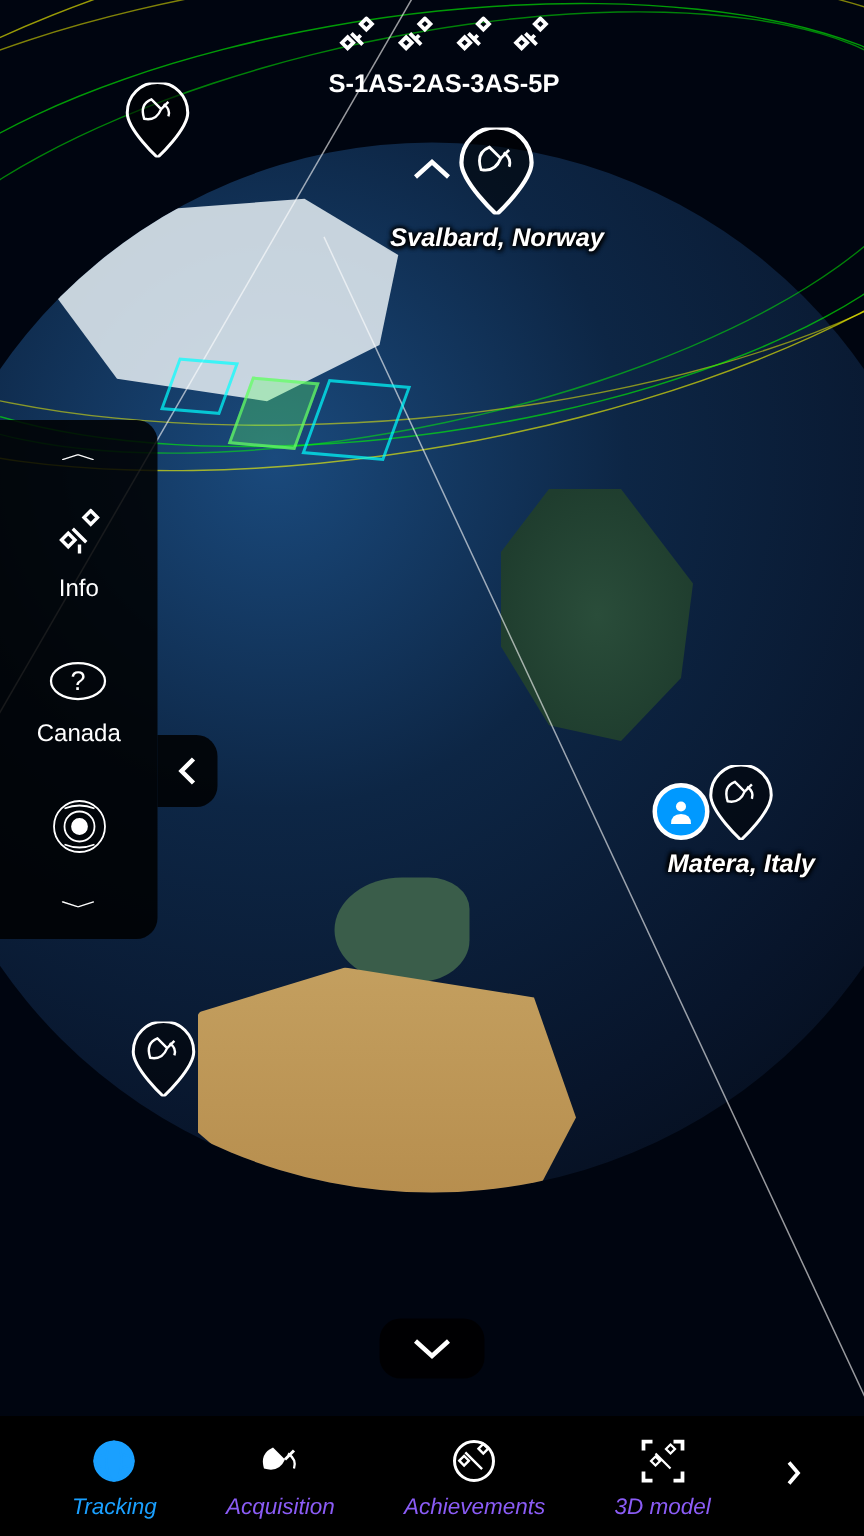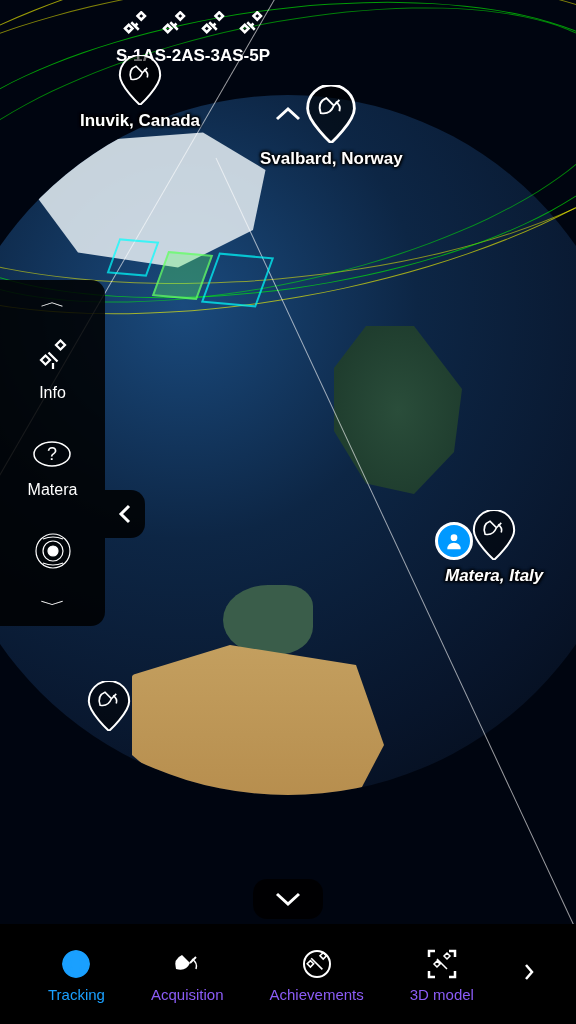--- a/index.html
+++ b/index.html
@@ -109,21 +109,21 @@
     .fp2 { width: 55px; height: 50px; top: 255px; left: 210px; }
     .fp3 { width: 40px; height: 35px; top: 240px; left: 113px; }
     
     
     .top-nav {
       position: absolute;
       top: 10px;
       left: 16px;
       right: 0;
       display: flex;
-      justify-content: flex-start;
+      justify-content: center;
       padding: 0 100px;
     }
     .sat-item {
       display: flex;
       flex-direction: column;
       align-items: center;
       gap: 4px;
       cursor: pointer;
     }
     .sat-icon {
@@ -233,21 +233,21 @@
       height: 50px;
       margin-bottom: 6px;
     }
     .station-label {
       font-size: 17px;
       color: #fff;
       font-weight: bold;
       text-shadow: 1px 1px 3px #000, -1px -1px 3px #000, 1px -1px 3px #000, -1px 1px 3px #000;
       white-space: nowrap;
     }
-    .s-svalbard { top: 85px; left: 260px; }
+    .s-svalbard { top: 85px; left: 260px; font-style: italic; }
     .s-svalbard .station-pin { width: 58px; height: 58px; }
     .s-inuvik { top: 55px; left: 80px; }
     .s-matera { top: 510px; left: 445px; font-style: italic; }
     .s-maspalomas { top: 681px; left: 84px; }
     
     .user-loc {
       position: absolute;
       top: 522px;
       left: 435px;
       width: 38px;
@@ -259,26 +259,27 @@
       align-items:center;
       justify-content:center;
     }
     
     
     .bottom-nav {
       position: absolute;
       bottom: 0;
       left: 0;
       right: 0;
-      height: 100px;
+      height: 80px;
       background: #000;
       display: flex;
       align-items: center;
       justify-content: space-around;
       padding: 0 15px 0 25px;
+      font-style: italic;
     }
     .bottom-item {
       display: flex;
       flex-direction: column;
       align-items: center;
       gap: 4px;
       cursor: pointer;
     }
     .bottom-item .icon {
       width: 36px;
@@ -358,21 +359,20 @@
   <svg width="28" height="16" viewBox="0 0 28 16">
       <path d="M3 13 L14 3 L25 13" stroke="#fff" stroke-width="3" fill="none"></path>
     </svg>
 </div>
 
 <div class="station s-inuvik">
   <svg class="station-pin" viewBox="0 0 50 62">
       <path d="M25 0 C11 0 0 11 0 25 C0 39 25 62 25 62 S50 39 50 25 C50 11 39 0 25 0" fill="rgba(0,0,0,0.55)" stroke="#fff" stroke-width="2.5"></path>
       <path d="M14 30 Q10 18 20 14 L28 22 Q24 32 14 30 Z M28 22 L34 16 M30 18 Q36 22 34 28" fill="none" stroke="#fff" stroke-width="2"></path>
     </svg>
-  <span class="station-label">Inuvik, Canada</span>
 </div>
 
 <div class="station s-svalbard">
   <svg class="station-pin" viewBox="0 0 50 62">
       <path d="M25 0 C11 0 0 11 0 25 C0 39 25 62 25 62 S50 39 50 25 C50 11 39 0 25 0" fill="rgba(0,0,0,0.55)" stroke="#fff" stroke-width="3"></path>
       <path d="M14 30 Q10 18 20 14 L28 22 Q24 32 14 30 Z M28 22 L34 16 M30 18 Q36 22 34 28" fill="none" stroke="#fff" stroke-width="2"></path>
     </svg>
   <span class="station-label">Svalbard, Norway</span>
 </div>
 
@@ -411,21 +411,21 @@
     <span class="label">Info</span>
   </div>
 
   <div class="side-item">
     <div class="icon">
       <svg width="40" height="40" viewBox="0 0 40 40" fill="none" stroke="#fff" stroke-width="1.5">
           <ellipse cx="20" cy="20" rx="18" ry="12"></ellipse>
           <text x="20" y="26" font-size="18" fill="#fff" text-anchor="middle" stroke="none">?</text>
         </svg>
     </div>
-    <span class="label">Matera</span>
+    <span class="label">Canada</span>
   </div>
 
   <div class="side-item">
     <div class="icon">
       <svg width="40" height="40" viewBox="0 0 40 40" fill="none" stroke="#fff" stroke-width="1.2">
           <circle cx="20" cy="20" r="17"></circle>
           <circle cx="20" cy="20" r="10"></circle>
           <circle cx="20" cy="20" r="5" fill="#fff"></circle>
           <path d="M10 8 Q20 4 30 8 M10 32 Q20 36 30 32"></path>
         </svg>

